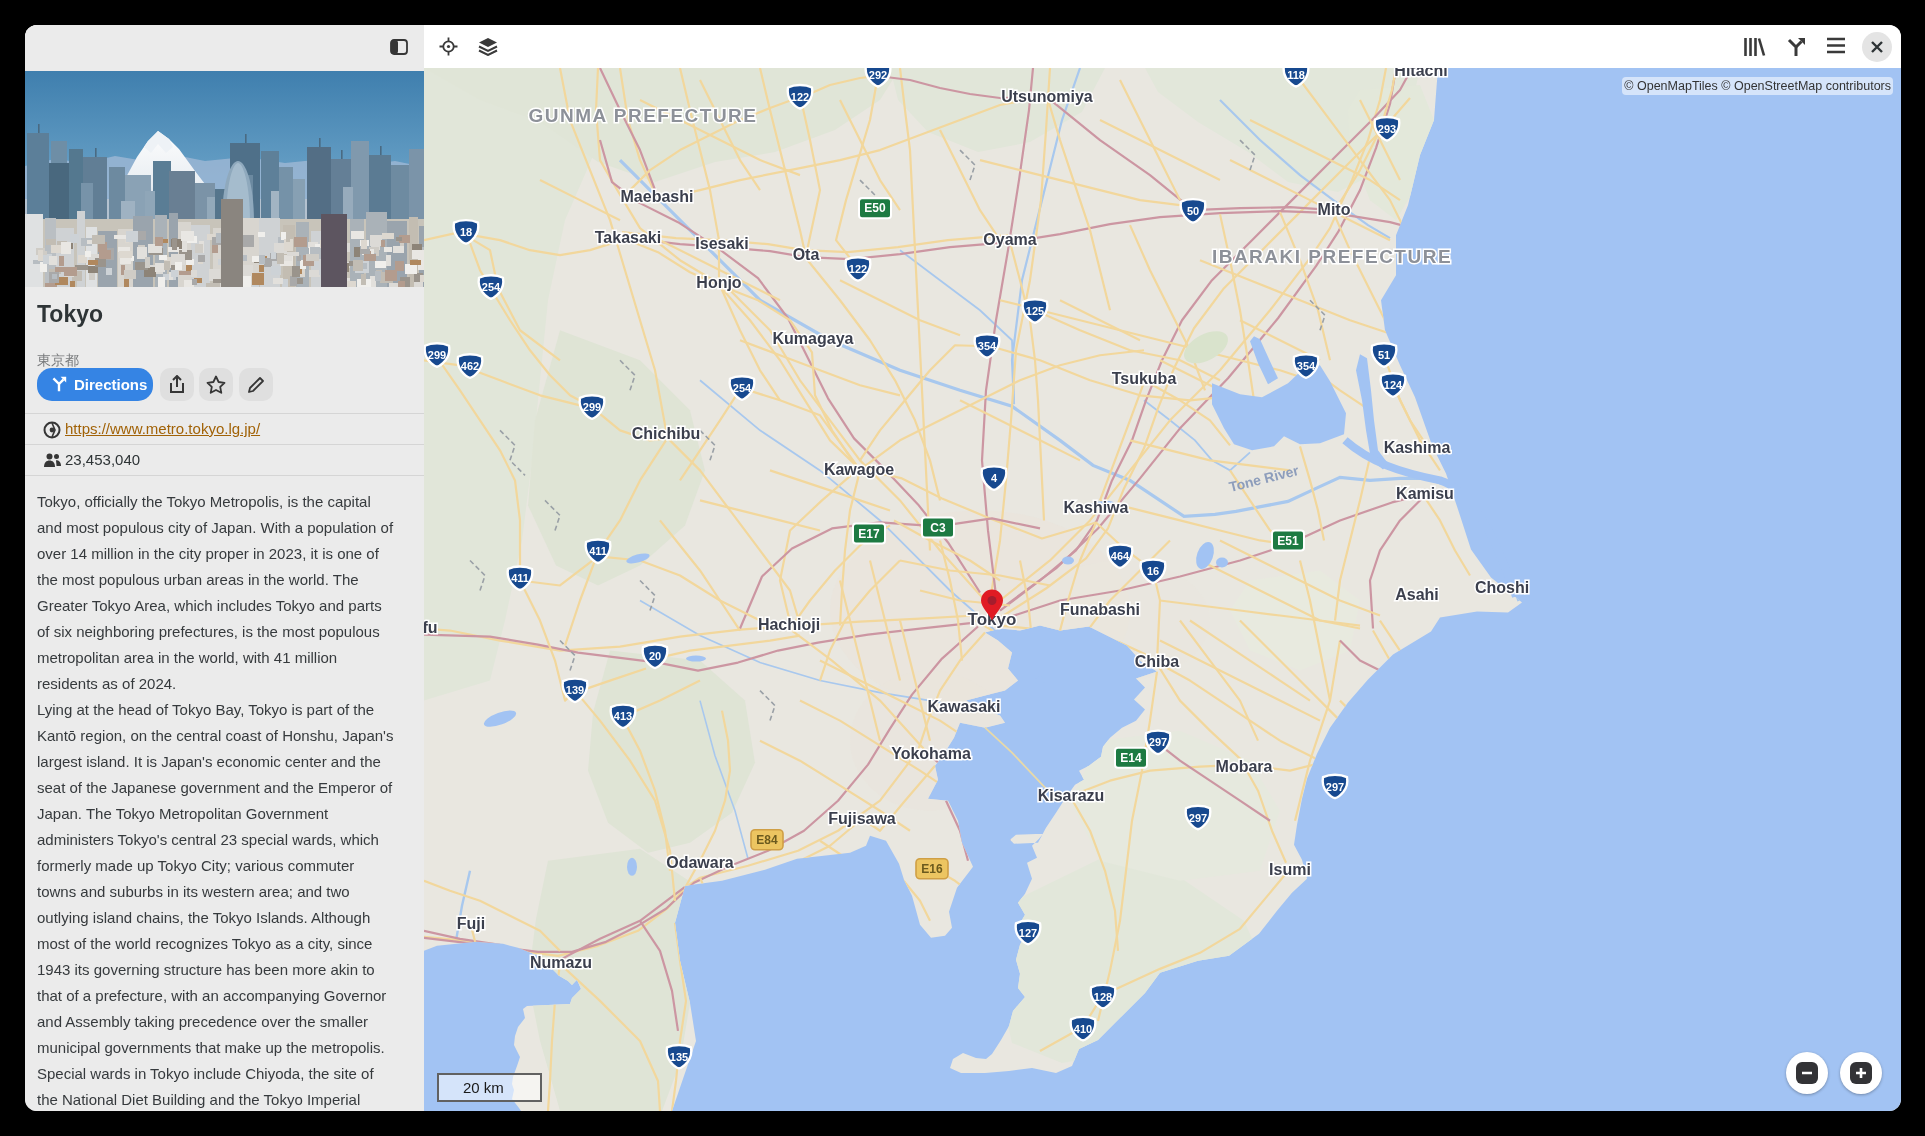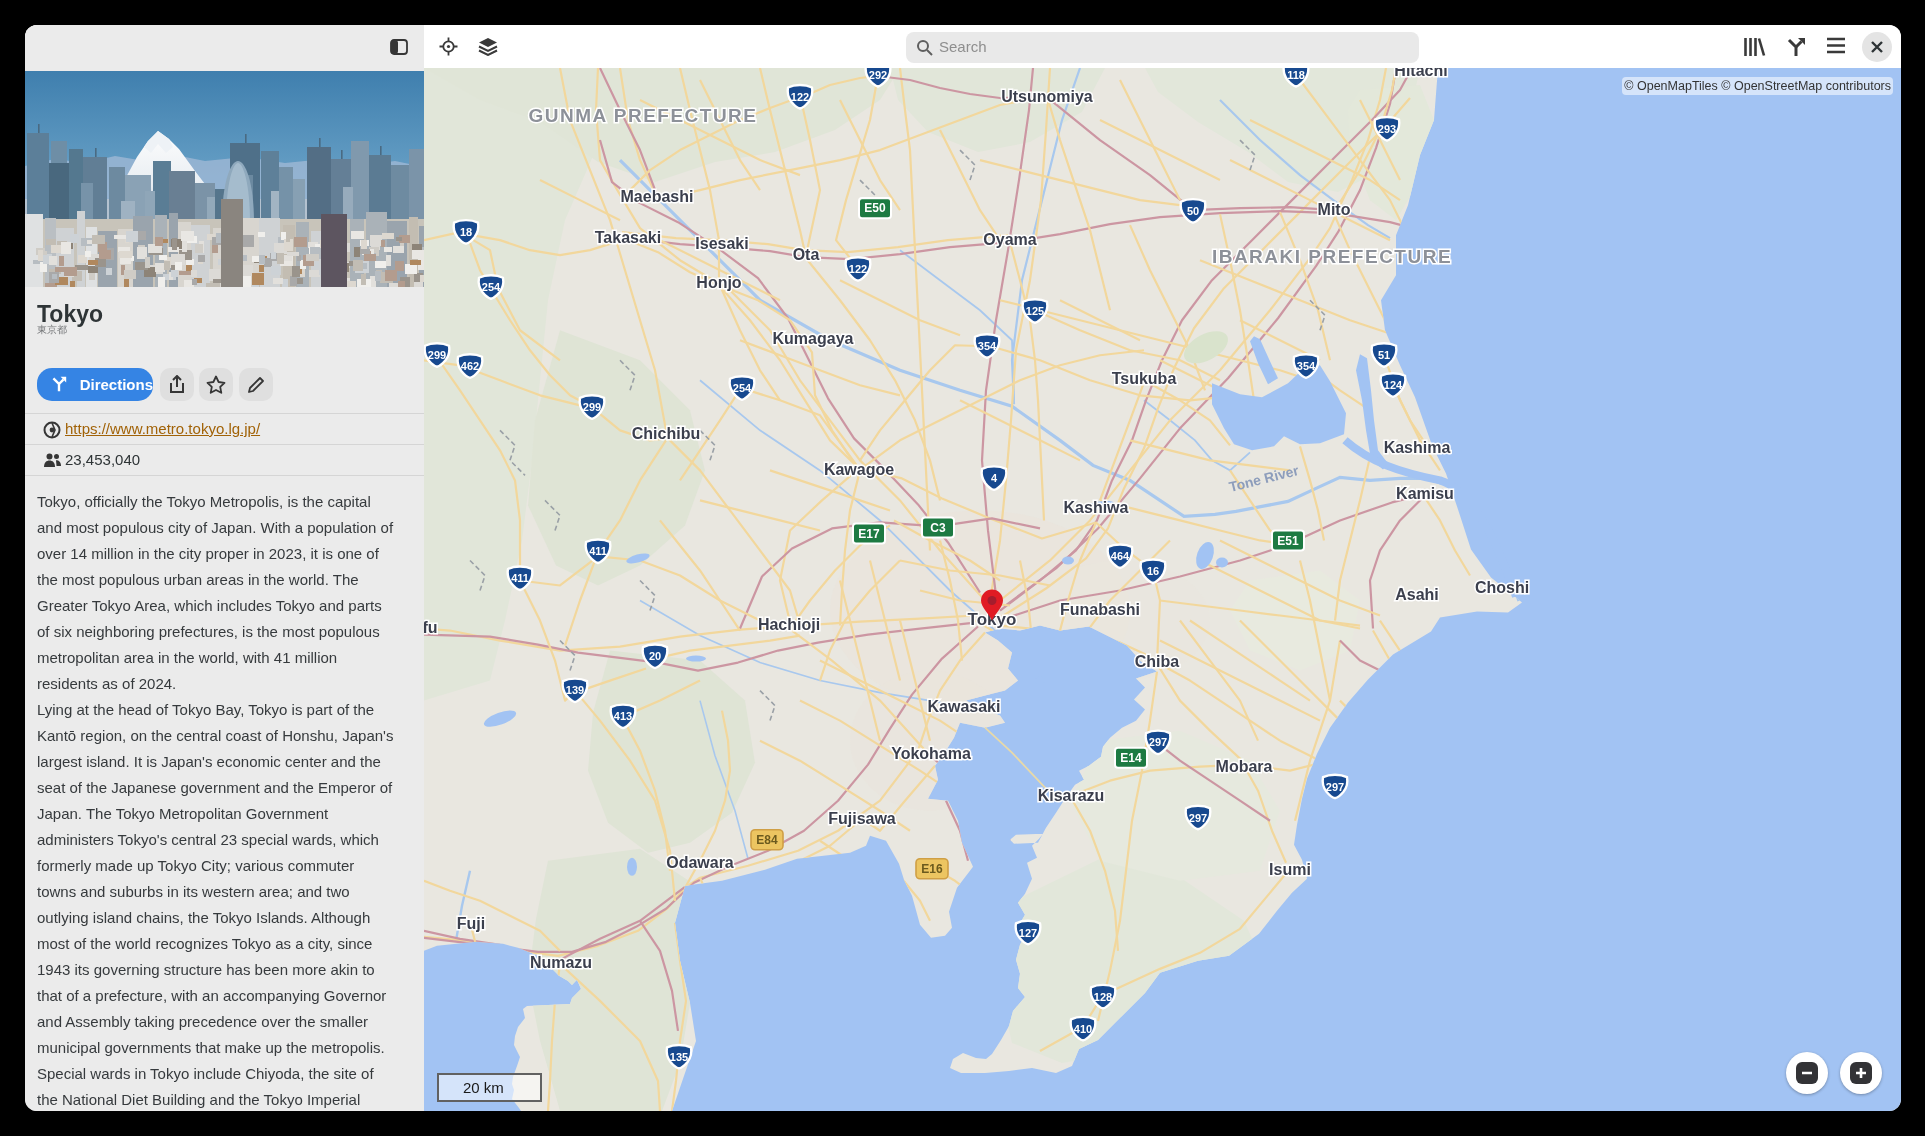--- a/index.html
+++ b/index.html
@@ -2,23 +2,23 @@
 <html><head><meta charset="utf-8">
 <style>
 * { margin:0; padding:0; box-sizing:border-box; }
 body { background:#000; width:1925px; height:1136px; font-family:"Liberation Sans",sans-serif; position:relative; overflow:hidden; }
 .window { position:absolute; left:25px; top:25px; width:1876px; height:1086px; border-radius:12px; overflow:hidden; background:#ebebeb; }
 .sidebar { position:absolute; left:0; top:0; width:399px; height:100%; background:#ebebeb; z-index:3; }
 .sbheader { position:absolute; left:0; top:0; width:100%; height:46px; background:#ebebeb; }
 .toggle { position:absolute; right:16px; top:14px; width:18px; height:16px; }
 .photo { position:absolute; left:0; top:46px; width:399px; height:216px; }
 .title { position:absolute; left:12px; top:276px; font-size:23px; font-weight:bold; color:#2e3436; }
-.subtitle { position:absolute; left:12px; top:298px; font-size:10px; color:#77797b; }
+.subtitle { position:absolute; left:12px; top:327px; font-size:14px; color:#77797b; }
 .btnrow { position:absolute; left:12px; top:343px; height:33px; }
-.dirbtn { position:absolute; left:0; top:0; width:116px; height:33px; background:#3584e4; border-radius:15px; color:#fff; font-weight:bold; font-size:15px; line-height:33px; text-align:right; padding-left:37px; }
+.dirbtn { position:absolute; left:0; top:0; width:116px; height:33px; background:#3584e4; border-radius:15px; color:#fff; font-weight:bold; font-size:15px; line-height:33px; text-align:left; padding-left:37px; }
 .icbtn { position:absolute; top:0; width:34px; height:33px; background:#dfdfdf; border-radius:10px; }
 .sep { position:absolute; left:0; width:399px; height:1px; background:#d5d5d5; }
 .rowic { position:absolute; left:18px; }
 .rowtx { position:absolute; left:40px; font-size:15px; color:#2e3436; }
 a.link { color:#a16207; text-decoration:underline; }
 a.wiki { color:#1b6acb; text-decoration:underline; }
 .desc { position:absolute; left:12px; top:464px; width:380px; font-size:15px; line-height:26px; color:#363a3d; }
 .toolbar { position:absolute; left:399px; top:0; right:0; height:43px; background:#ffffff; z-index:2; }
 .search { position:absolute; left:482px; top:7px; width:513px; height:31px; background:#e9e9e9; border-radius:8px; }
 .search span { position:absolute; left:33px; top:6px; font-size:15px; color:#8e8e8e; }
@@ -35,27 +35,20 @@
     <svg class="ticon" style="left:15px" width="19" height="19" viewBox="0 0 19 19">
         <circle cx="9.5" cy="9.5" r="5.2" fill="none" stroke="#3a3a3a" stroke-width="1.8"></circle>
         <circle cx="9.5" cy="9.5" r="1.6" fill="#3a3a3a"></circle>
         <path d="M9.5,0.5 V4 M9.5,15 V18.5 M0.5,9.5 H4 M15,9.5 H18.5" stroke="#3a3a3a" stroke-width="1.8"></path>
       </svg>
     <svg class="ticon" style="left:54px" width="20" height="19" viewBox="0 0 20 19">
         <path d="M10,1 L19,5.5 10,10 1,5.5 Z" fill="#3a3a3a"></path>
         <path d="M1,9.5 L10,14 19,9.5" fill="none" stroke="#3a3a3a" stroke-width="2"></path>
         <path d="M1,13.5 L10,18 19,13.5" fill="none" stroke="#3a3a3a" stroke-width="2"></path>
       </svg>
-    <div class="search">
-        <svg style="position:absolute;left:10px;top:7px" width="17" height="17" viewBox="0 0 17 17">
-          <circle cx="7" cy="7" r="5" fill="none" stroke="#5f5f5f" stroke-width="2"></circle>
-          <path d="M11,11 L16,16" stroke="#5f5f5f" stroke-width="2"></path>
-        </svg>
-        <span>Search</span>
-      </div>
     <svg class="ticon" style="left:1320px" width="22" height="20" viewBox="0 0 22 20">
         <path d="M1.5,1 V19 M6.5,1 V19 M11.5,1 V19" stroke="#3a3a3a" stroke-width="2.6"></path>
         <path d="M15,1.5 L20,18.5" stroke="#3a3a3a" stroke-width="2.6"></path>
       </svg>
     <svg class="ticon" style="left:1362px" width="20" height="20" viewBox="0 0 20 20">
         <path d="M10,19 V10 L3,3" stroke="#3a3a3a" stroke-width="3" fill="none"></path>
         <path d="M10,10 L15.5,4.5" stroke="#3a3a3a" stroke-width="3" fill="none"></path>
         <path d="M12,1 H19 V8 Z" fill="#3a3a3a"></path>
       </svg>
     <svg class="ticon" style="left:1402px" width="20" height="17" viewBox="0 0 20 17">

